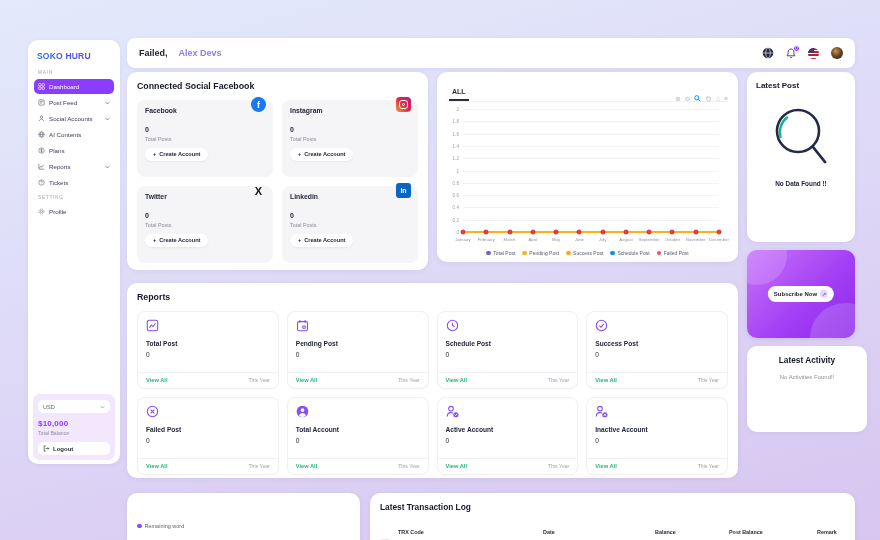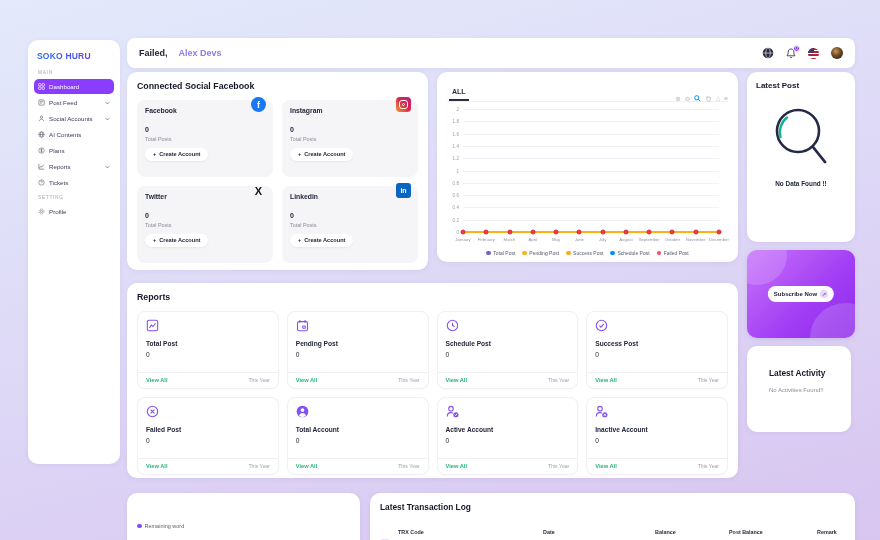--- a/index.html
+++ b/index.html
@@ -75,21 +75,21 @@
   
   #latestPost { left:747px; top:72px; width:108px; height:170px; padding:9px; text-align:center; }
   #latestPost .sec-title { text-align:left; font-size:8px; }
   .nodata { font-size:6.4px; font-weight:bold; color:#1e2235; margin-top:6px; }
   #subscribeBanner { left:747px; top:250px; width:108px; height:88px; border-radius:10px; background:linear-gradient(135deg,#c873fa 0%,#a13df4 60%,#8f2bea 100%); overflow:hidden; box-shadow:0 1px 5px rgba(90,70,140,.15); }
   .blob { position:absolute; border-radius:50%; background:rgba(255,255,255,.16); }
   .b1 { width:60px; height:60px; left:-20px; top:-25px; }
   .b2 { width:70px; height:70px; right:-25px; bottom:-35px; }
   .sub-btn { position:absolute; left:50%; top:50%; transform:translate(-50%,-50%); background:#fff; border:none; border-radius:10px; padding:4px 6px; font-size:6px; font-weight:bold; color:#23263a; display:flex; align-items:center; gap:3px; white-space:nowrap; cursor:pointer; font-family:inherit; }
   .sub-circ { width:8px; height:8px; border-radius:50%; background:#e6d6fb; color:#8b3dff; font-size:5px; display:flex; align-items:center; justify-content:center; }
-  #latestActivity { left:747px; top:346px; width:104px; height:86px; padding:22px; }
+  #latestActivity { left:747px; top:346px; width:120px; height:86px; padding:9px;text-align:center; }
   #latestActivity .sec-title { font-size:8.3px; }
   .noact { font-size:6px; color:#8d909c; margin-top:9px; }
 
   
   #overview { left:127px; top:283px; width:611px; height:195px; padding:9px 10px; }
   .ov-grid { display:grid; grid-template-columns:repeat(4,1fr); gap:8px; margin-top:9px; }
   .ov-card { position:relative; border:1px solid #efeff4; border-radius:8px; height:78px; padding:7px 8px 0; background:#fff; box-shadow:0 1px 2px rgba(0,0,0,.02); }
   .ov-title { font-size:6.6px; font-weight:bold; margin-top:8px; }
   .ov-value { font-size:6.6px; margin-top:4px; }
   .ov-footer { position:absolute; left:0; right:0; bottom:0; border-top:1px solid #f0f0f4; display:flex; justify-content:space-between; align-items:center; padding:4px 8px 5px; }
@@ -187,20 +187,38 @@
 
   <div class="sec-label">SETTING</div>
   <div class="s-item">
     <svg width="7" height="7" viewBox="0 0 12 12" fill="none" stroke-width="1">
         <circle cx="6" cy="6" r="1.8"></circle>
         <circle cx="6" cy="6" r="4.2" stroke-dasharray="2 1.3"></circle>
       </svg>
     <span>Profile</span>
   </div>
 
+  <div class="wallet">
+    <div class="currency">
+      <span>USD</span>
+      <svg width="5" height="4" viewBox="0 0 8 6" fill="none" stroke="#888" stroke-width="1.1">
+          <polyline points="1,1.5 4,4.5 7,1.5"></polyline>
+        </svg>
+    </div>
+    <div class="balance">$10,000</div>
+    <div class="balance-label">Total Balance</div>
+    <div class="logout">
+      <svg width="7" height="7" viewBox="0 0 12 12" fill="none" stroke="#2c2e3a" stroke-width="1.1">
+          <path d="M5,1.5 H2 V10.5 H5"></path>
+          <line x1="4.5" y1="6" x2="10" y2="6"></line>
+          <polyline points="8,4 10,6 8,8"></polyline>
+        </svg>
+      <span>Logout</span>
+    </div>
+  </div>
 </div>
 
 <div id="header" class="card">
   <span class="welcome">
     <span>Failed,</span><span class="username">Alex Devs</span>
   </span>
   <div class="h-icons">
     <span class="h-ic">
       <svg width="12" height="12" viewBox="0 0 12 12">
           <circle cx="6" cy="6" r="5.3" fill="#272b3d"></circle>

